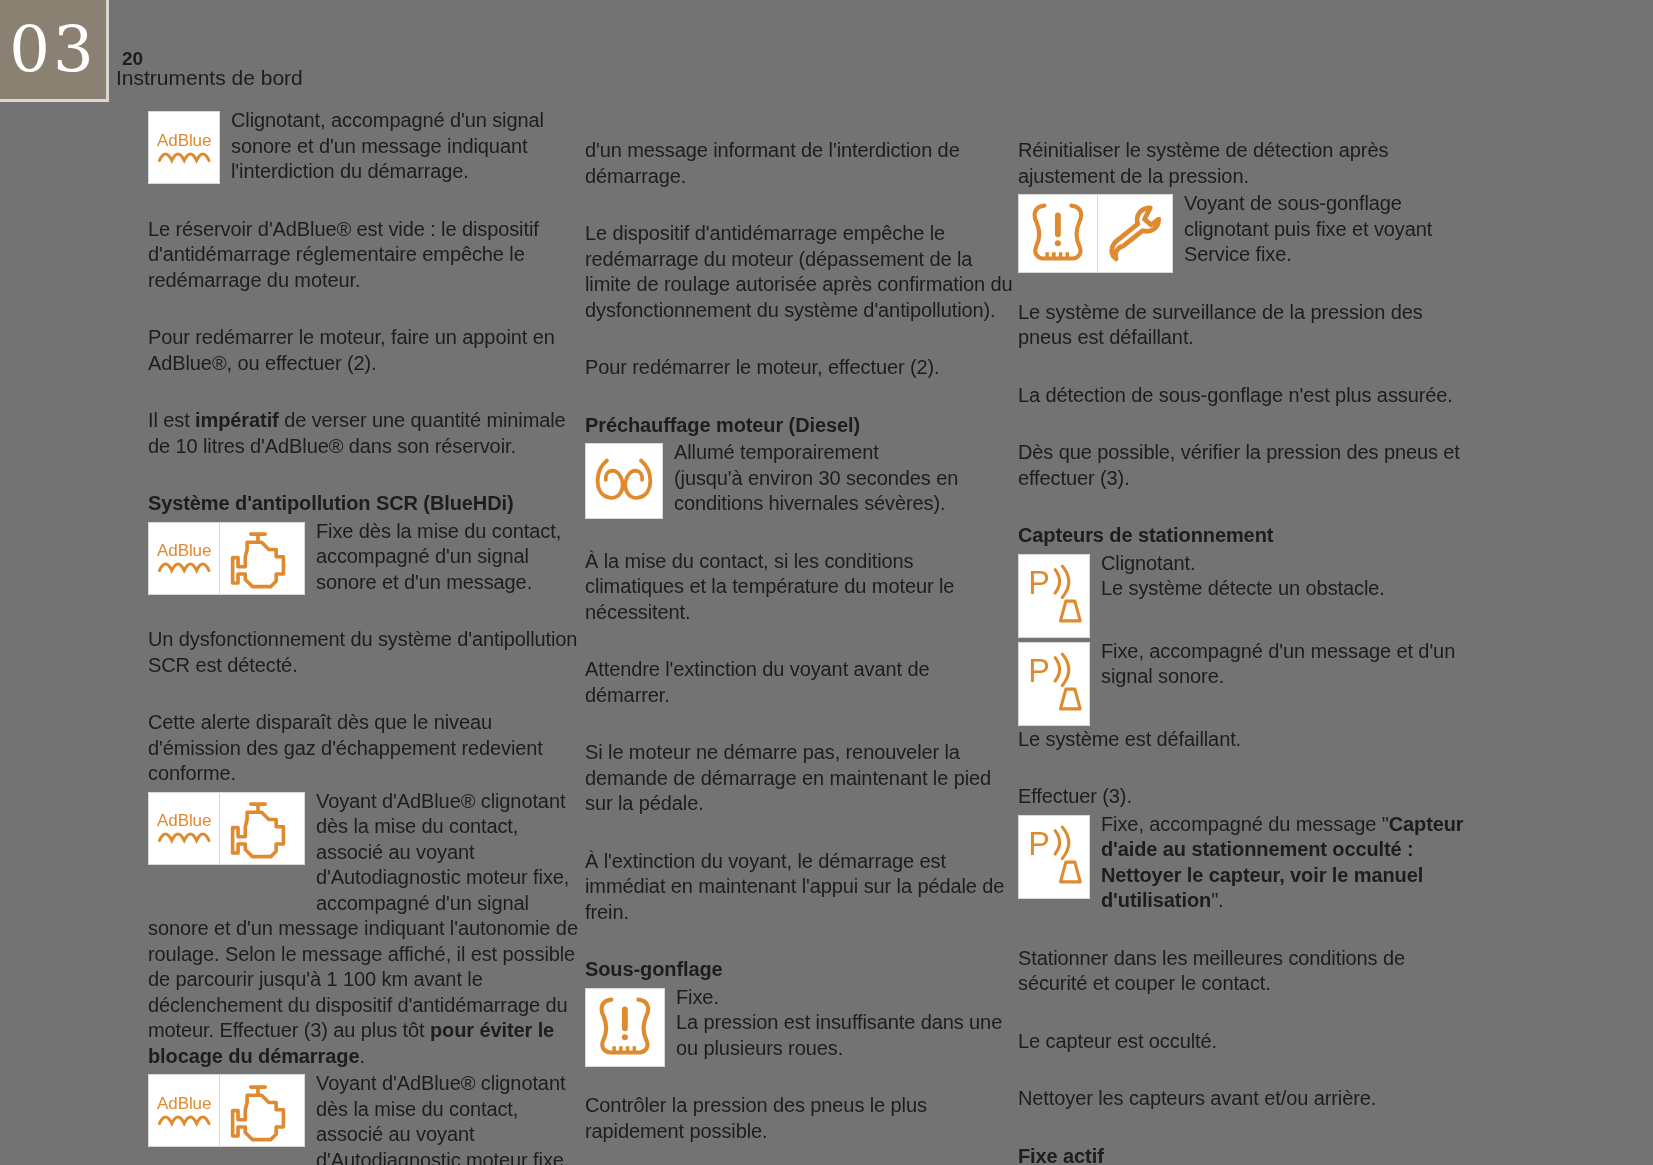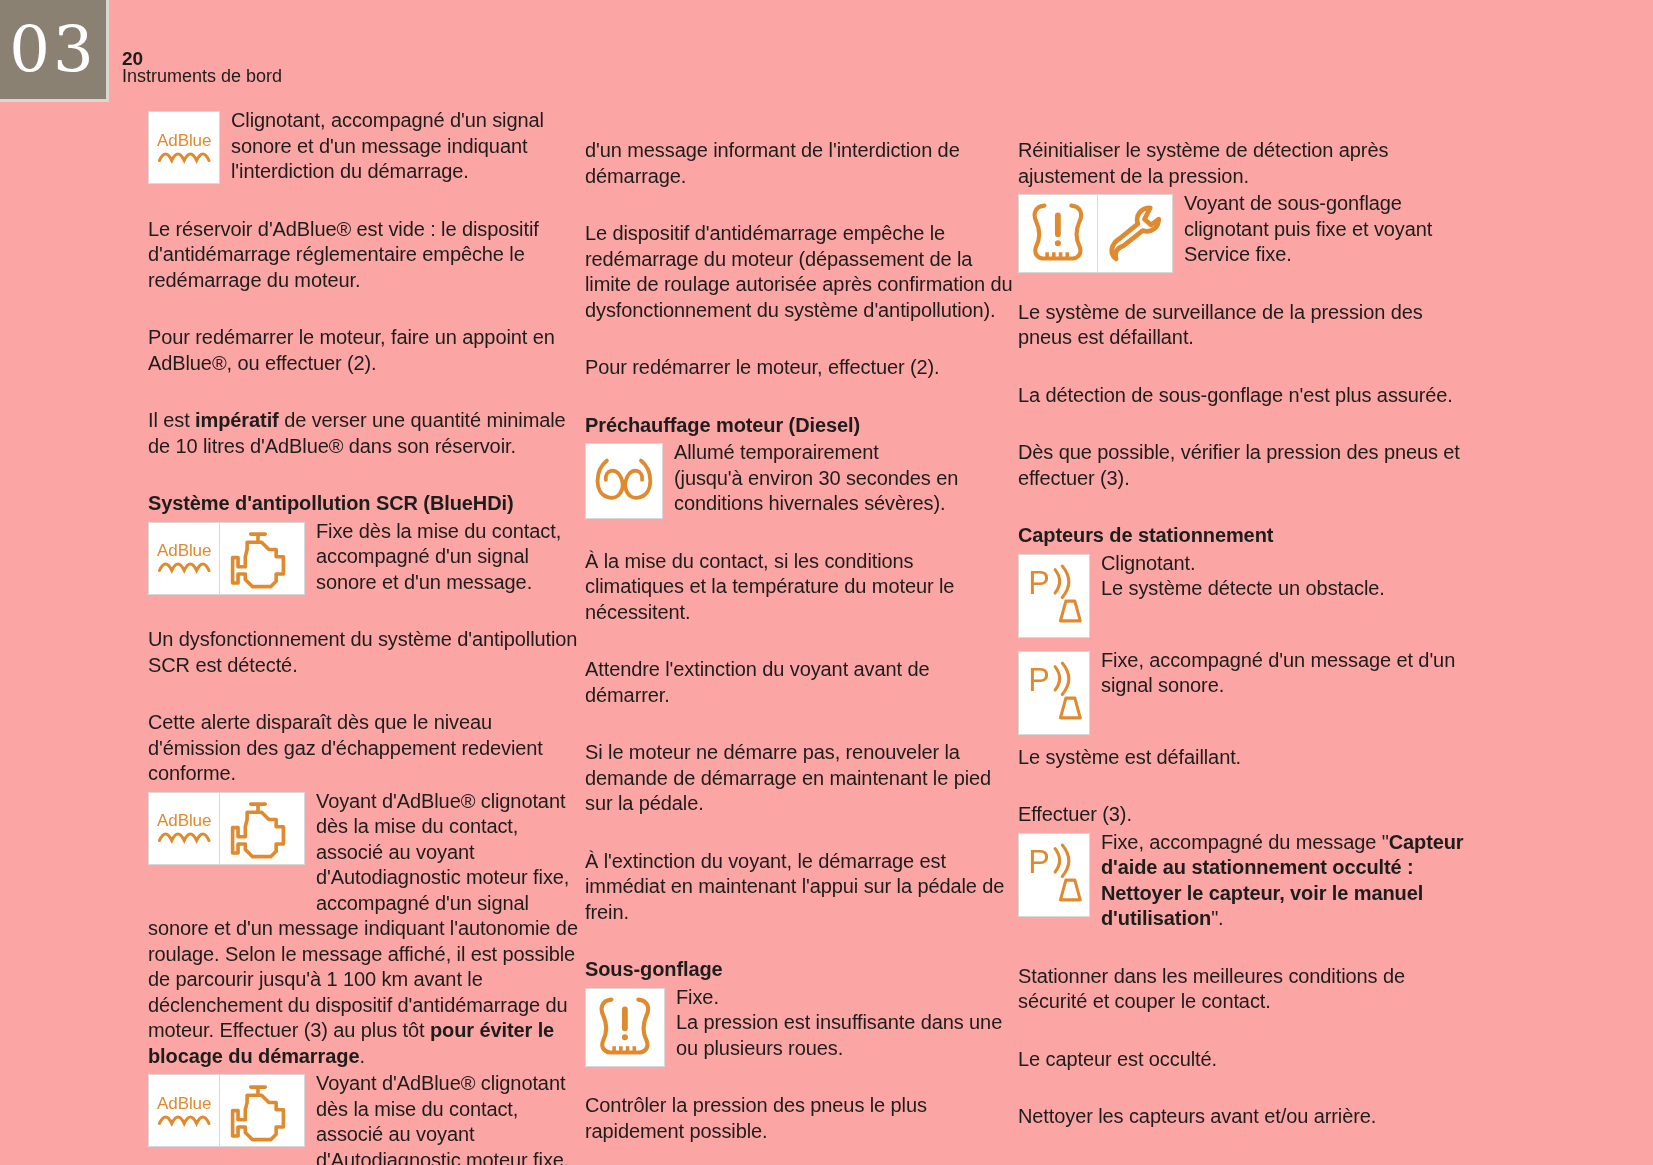--- a/index.html
+++ b/index.html
@@ -1,38 +1,38 @@
 <!DOCTYPE html>
 <html><head>
 <meta charset="utf-8">
 <style>
   html,body{margin:0;padding:0;background:#ffffff;}
   body{width:1653px;height:1165px;font-family:"Liberation Sans",sans-serif;color:#1d1d1b;}
-  .page{position:relative;width:1653px;height:1165px;overflow:hidden;background:#fca5a5;}
+  .page{position:relative;width:1653px;height:1165px;overflow:hidden;background:#737373;}
 
   .badge{position:absolute;left:0;top:0;width:106px;height:99px;background:#8b8173;
          border-right:3px solid #dbd7d0;border-bottom:3px solid #dbd7d0;
          display:flex;align-items:center;justify-content:center;box-sizing:content-box;}
   .badge span{font-family:"DejaVu Serif",serif;font-size:64px;color:#ffffff;letter-spacing:3px;}
 
   .pagenum{position:absolute;left:122px;top:48px;font-size:19px;font-weight:700;}
-  .sectitle{position:absolute;left:122px;top:66px;font-size:18px;}
+  .sectitle{position:absolute;left:116px;top:66px;font-size:21px;}
 
   .col{position:absolute;top:106px;font-size:20px;line-height:25.5px;letter-spacing:-0.1px;}
   .col1{left:148px;width:438px;}
   .col2{left:585px;width:428px;}
   .col3{left:1018px;width:457px;}
 
   .block{clear:both;margin-top:32px;}
   .h .blocktext{font-weight:700;}
   .b{font-weight:700;text-align:right;}
   .iconrow{margin:2px 0;}
 
   .iconbox{float:left;border:1px solid #d8d8d8;background:#fff;box-sizing:border-box;
-           display:flex;align-items:center;justify-content:center;margin:3px -1px 10px 0;}
+           display:flex;align-items:center;justify-content:center;margin:3px -1px 1px 0;}
   .iconbox.lastbox{margin-right:11px;}
   .tall .iconbox{margin-bottom:32px;}
   .iconbox svg{width:92%;height:92%;display:block;}
 
   .icon-adblue{width:72px;height:73px;}
   .icon-engine{width:86px;height:73px;}
   .icon-glowplug{width:78px;height:76px;}
   .icon-tire{width:80px;height:79px;}
   .icon-wrench{width:76px;height:79px;}
   .icon-parking{width:72px;height:84px;}

